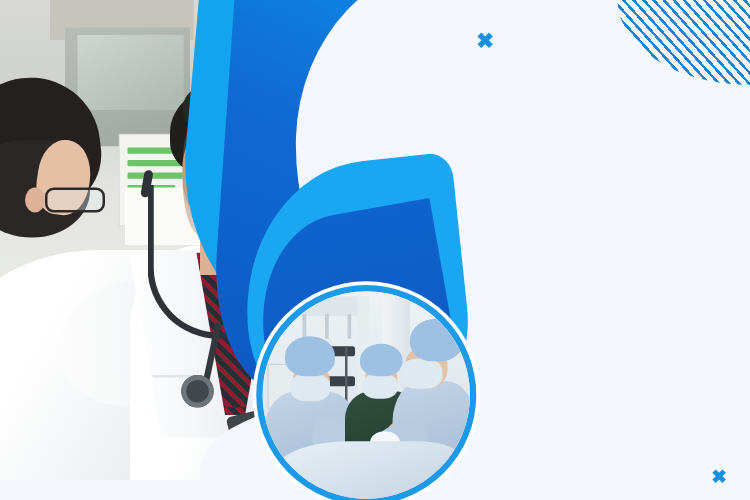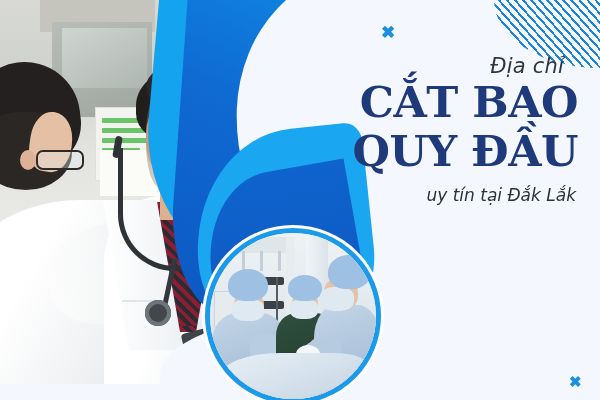--- a/index.html
+++ b/index.html
@@ -408,20 +408,14 @@
       <div class="s3-hand"></div>
     </div>
 
     <div class="cp-drape"></div>
   </div>
 
   <div class="stripes"></div>
   <div class="xmark top">✖</div>
   <div class="xmark bottom">✖</div>
 
-  <div class="text-block">
-    <p class="eyebrow">Địa chỉ</p>
-    <p class="headline l1">CẮT BAO</p>
-    <p class="headline l2">QUY ĐẦU</p>
-    <p class="tagline">uy tín tại Đắk Lắk</p>
-  </div>
 
 </div>
 
 </body></html>

